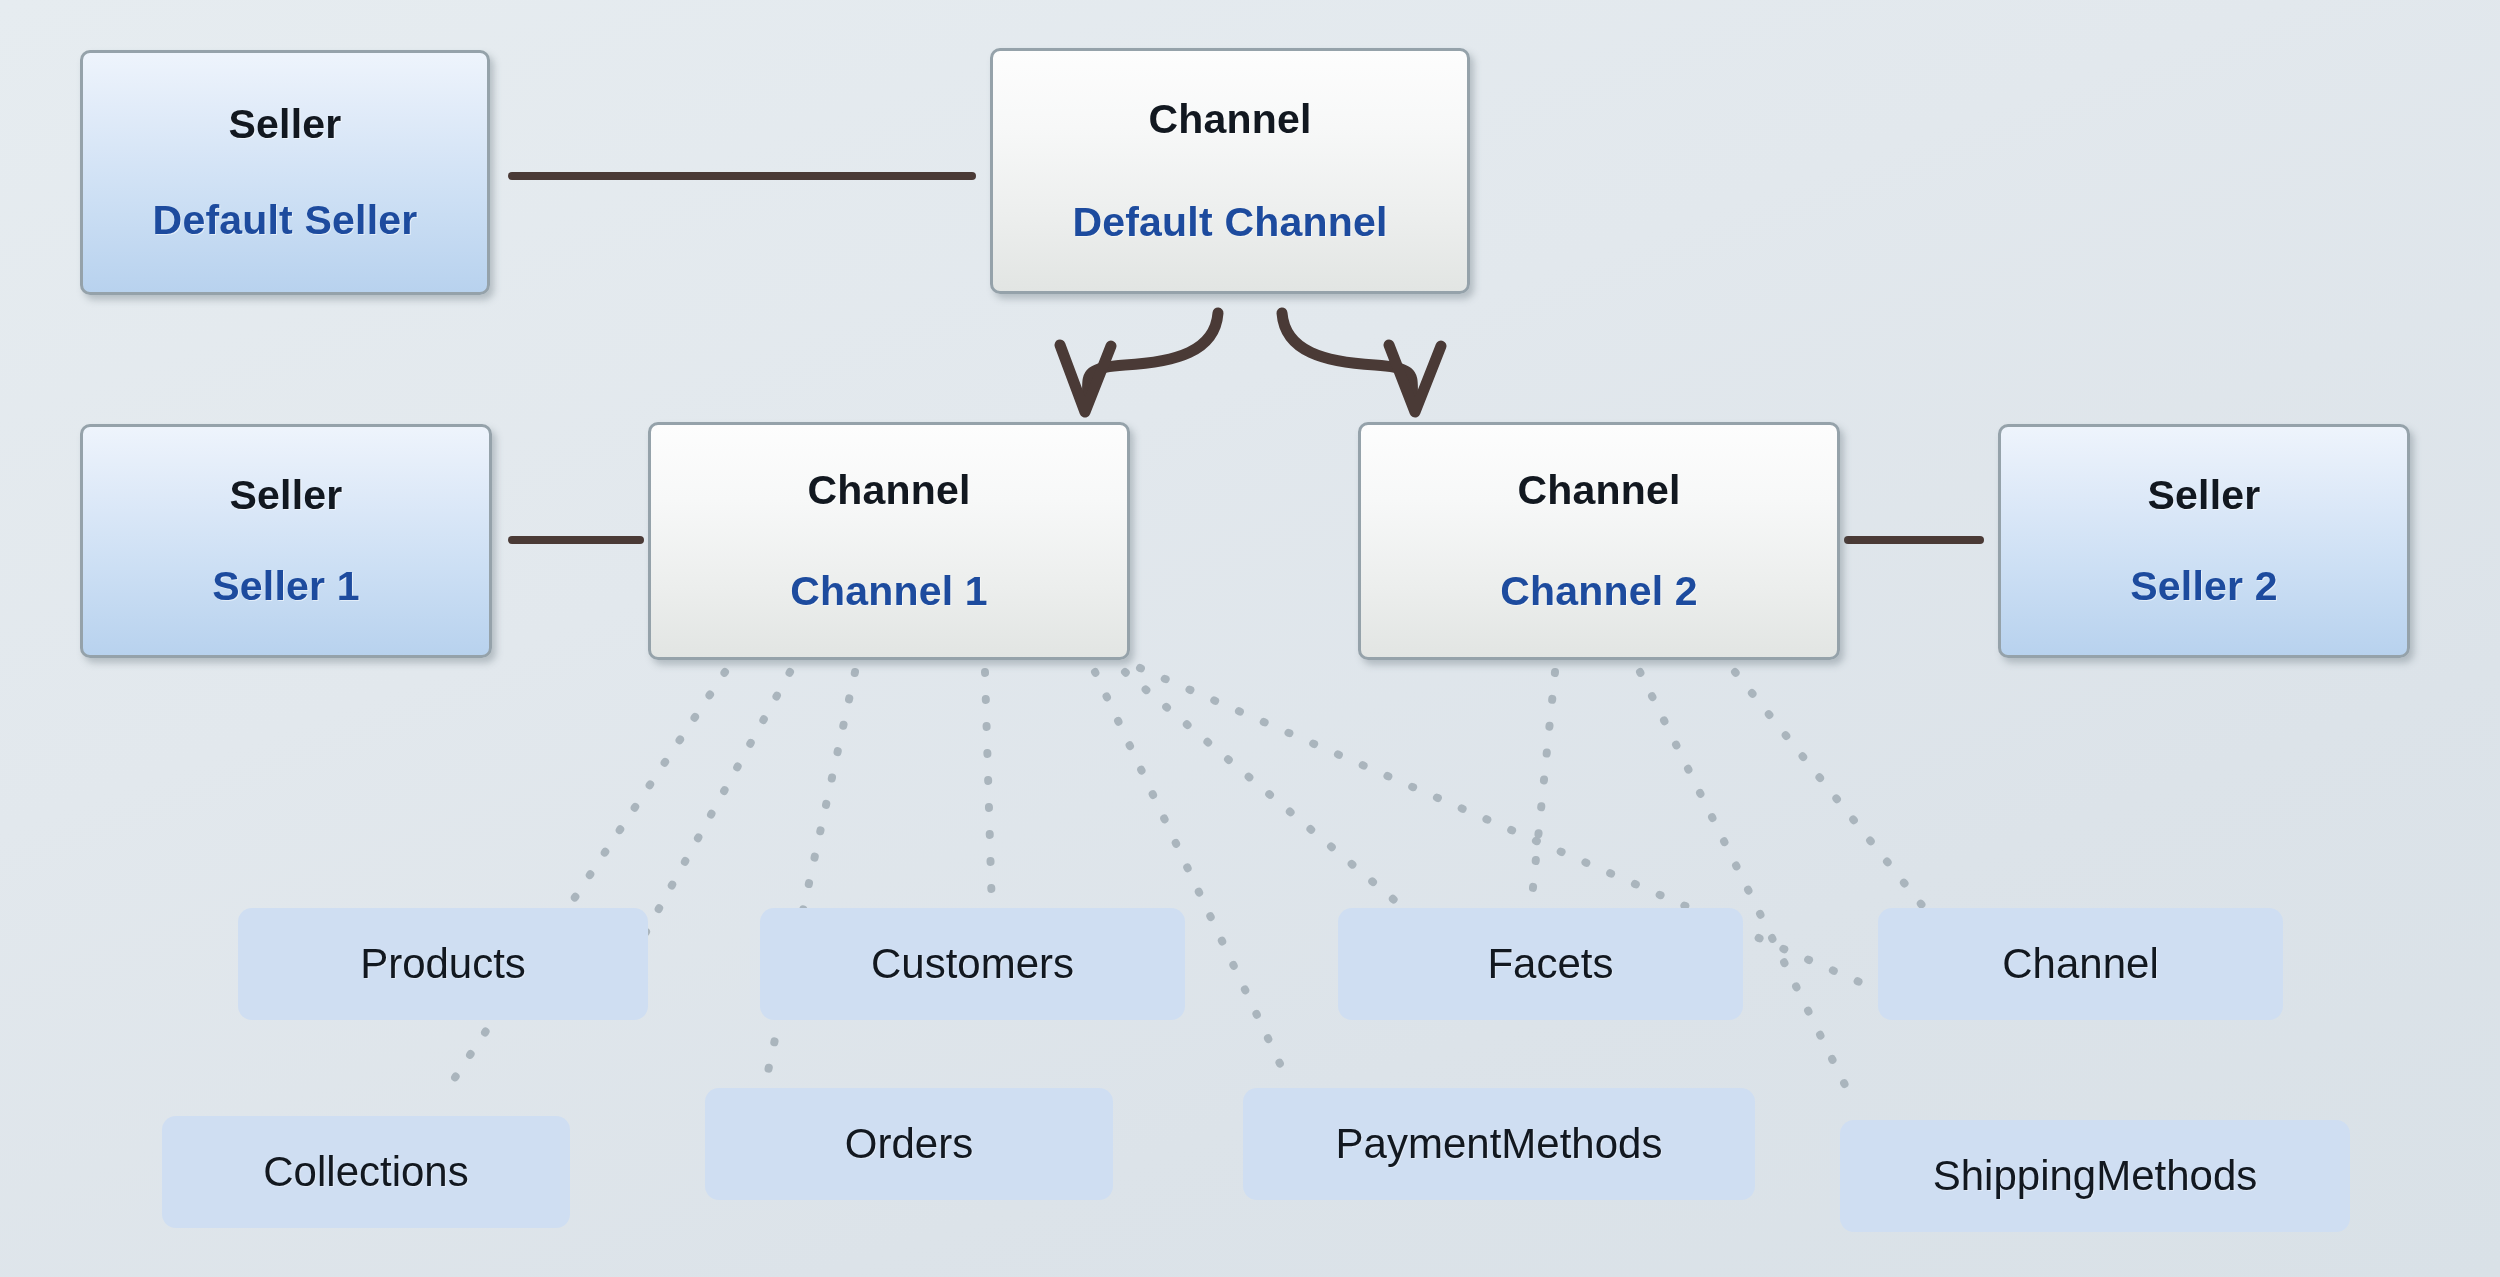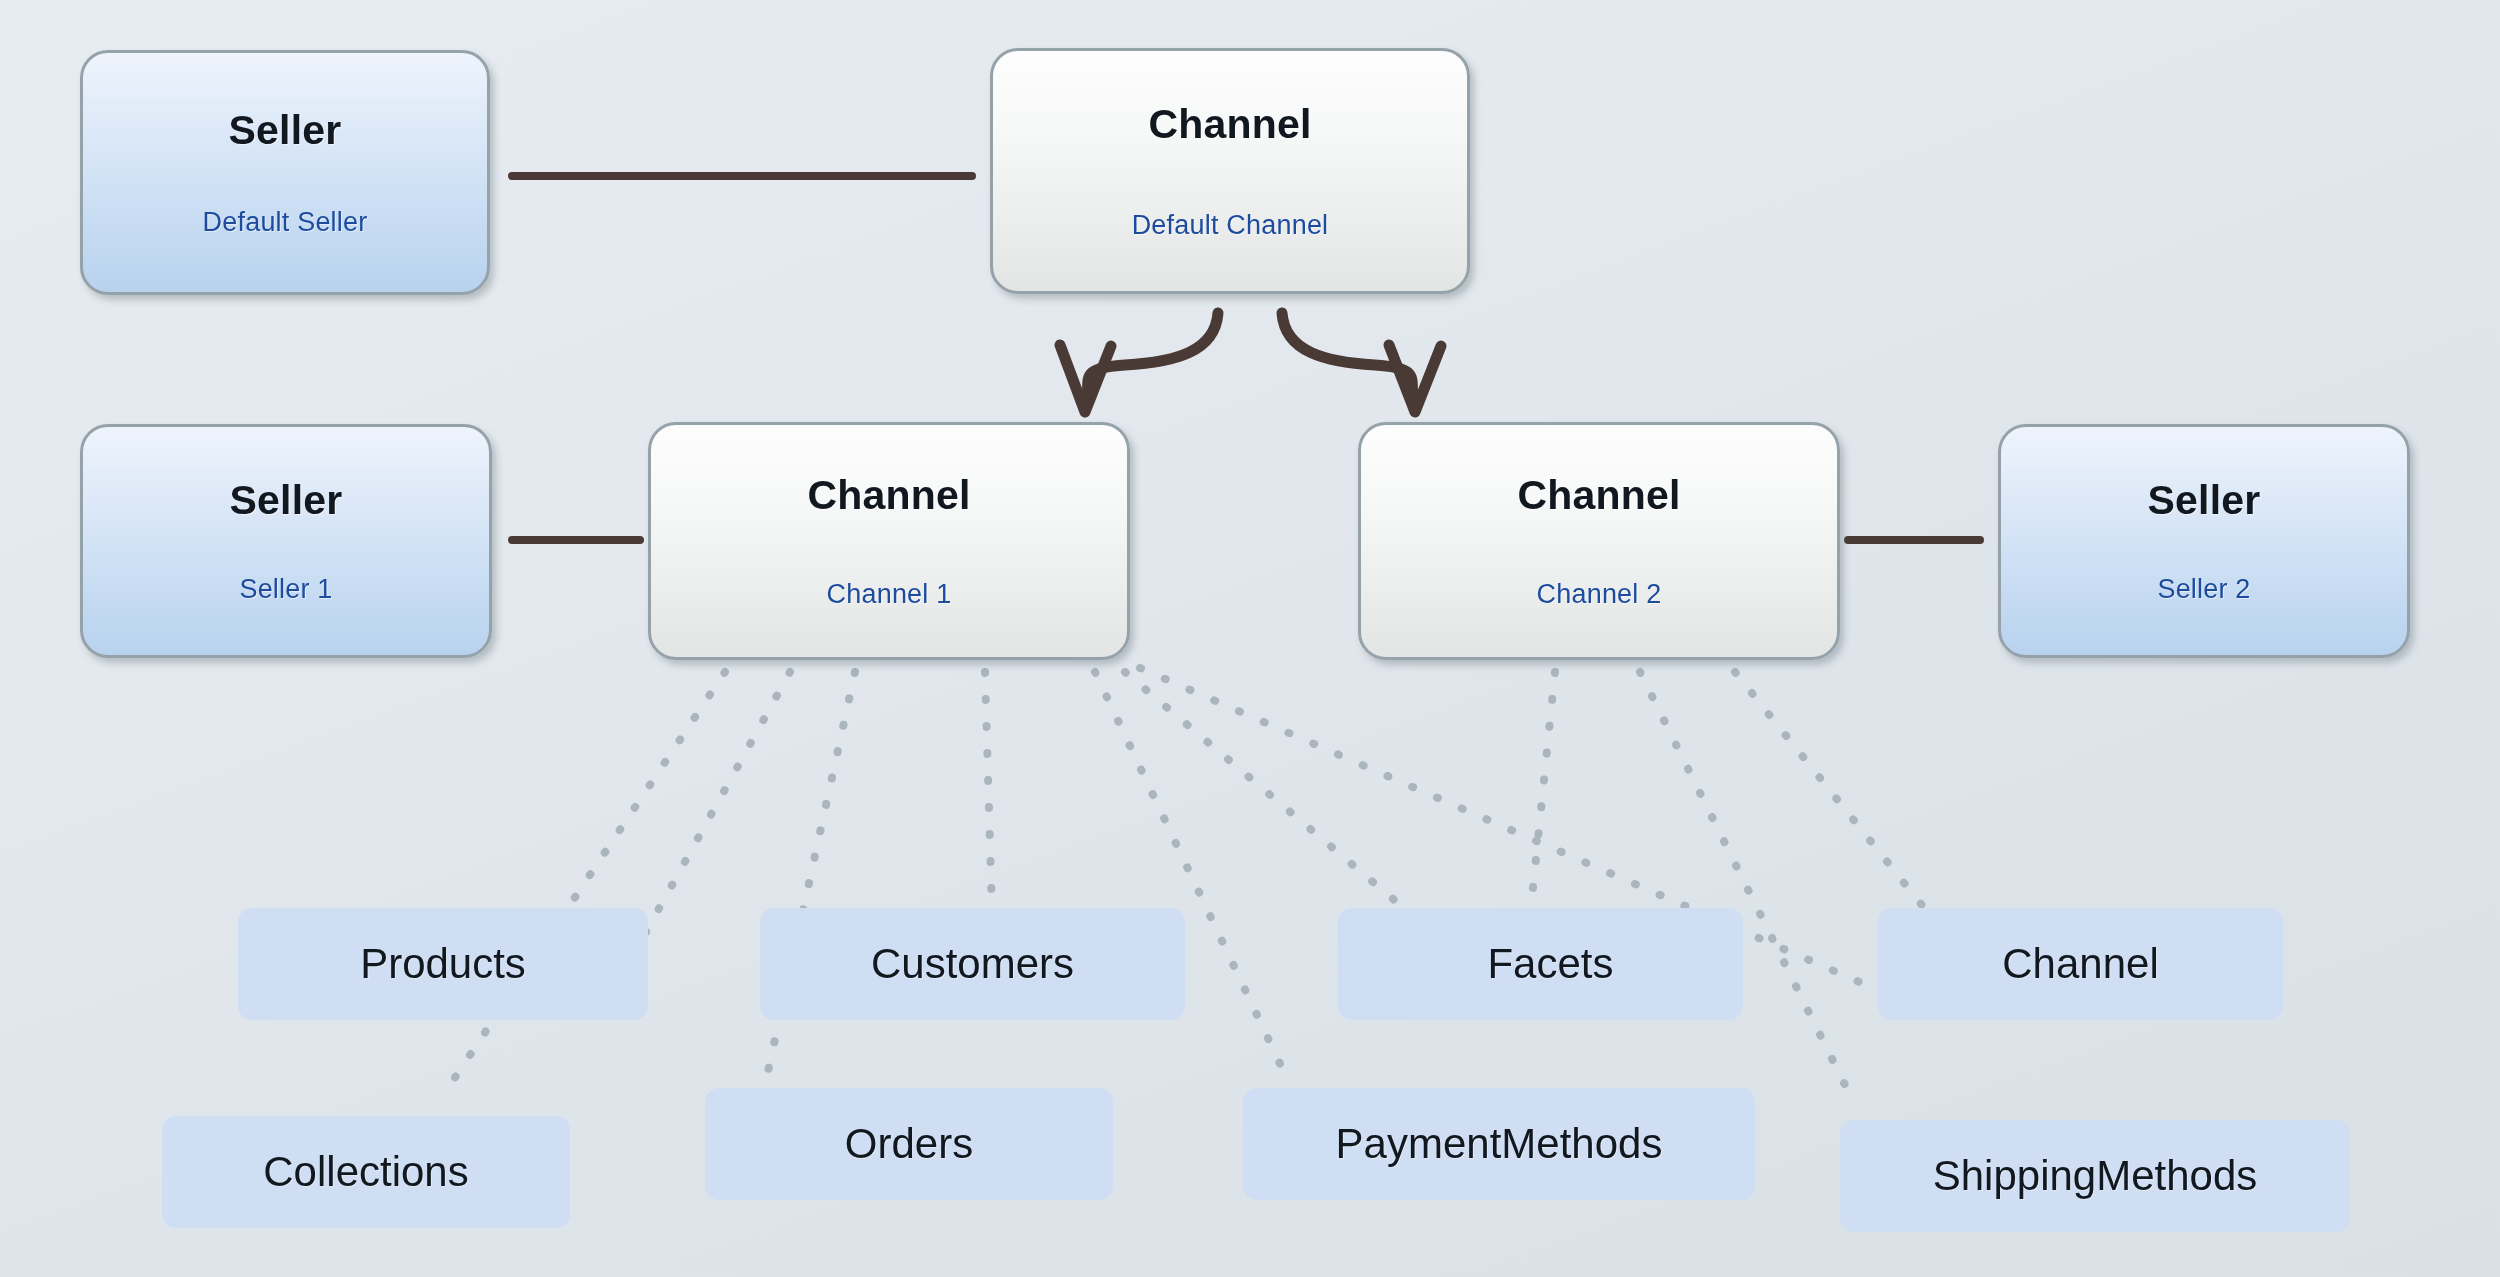--- a/index.html
+++ b/index.html
@@ -25,21 +25,21 @@
     left: 0; top: 0;
     width: 2500px;
     height: 1277px;
     pointer-events: none;
   }
 
   
   .card {
     position: absolute;
     box-sizing: border-box;
-    border-radius: 28px;
+    border-radius: 10px;
     border: 3px solid #95a2aa;
     display: flex;
     flex-direction: column;
     align-items: center;
     justify-content: space-evenly;
     box-shadow: 4px 5px 7px rgba(90,105,115,0.34);
     text-align: center;
   }
   .card.seller {
     background: linear-gradient(180deg, #eef4fc 0%, #e2ecf9 22%, #ccdff4 62%, #b8d2ee 100%);
@@ -49,22 +49,22 @@
     gap: 12px;
   }
   .card .type-label {
     font-size: 41px;
     font-weight: bold;
     color: #121820;
     letter-spacing: 0.2px;
     text-shadow: 1px 1px 0 rgba(255,255,255,0.55);
   }
   .card .name-label {
-    font-size: 27px;
-    font-weight: normal;
+    font-size: 41px;
+    font-weight: bold;
     color: #1d4b9e;
     letter-spacing: 0.2px;
     text-shadow: 1px 1px 0 rgba(255,255,255,0.5);
   }
 
   
   .chip {
     position: absolute;
     box-sizing: border-box;
     background: #cfdef2;

